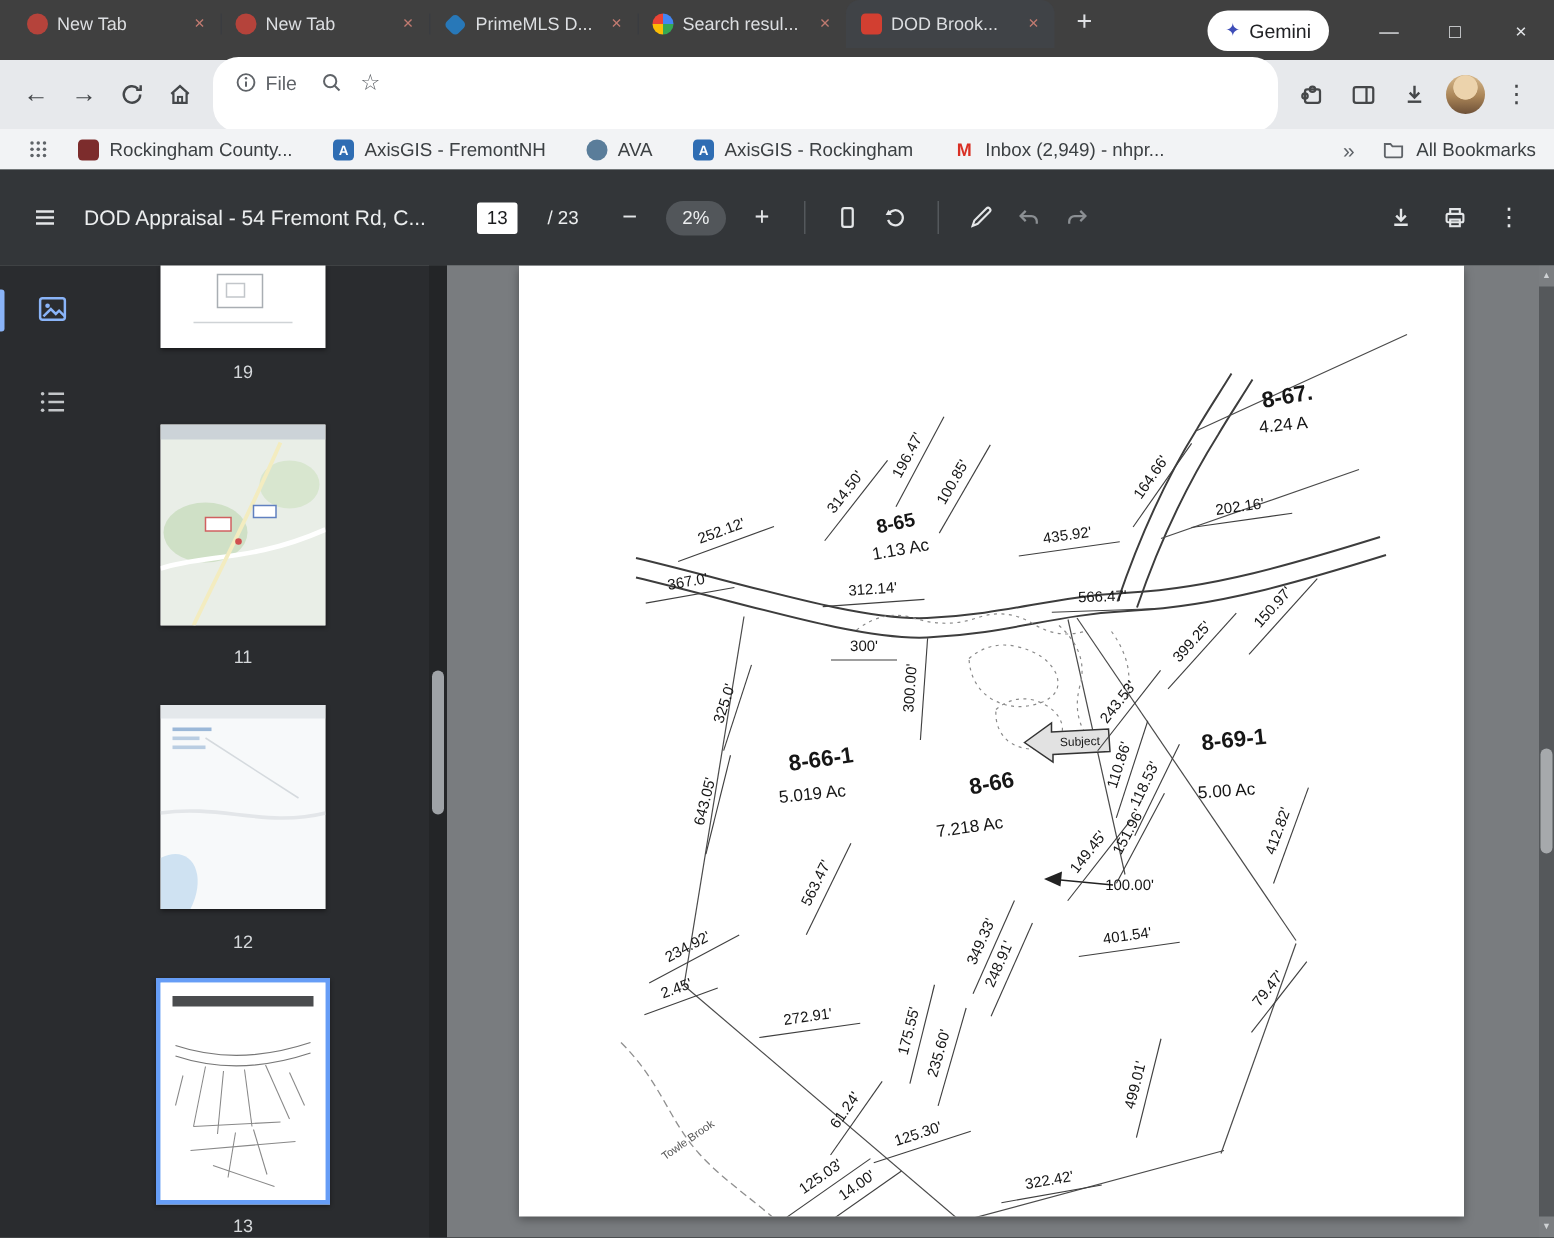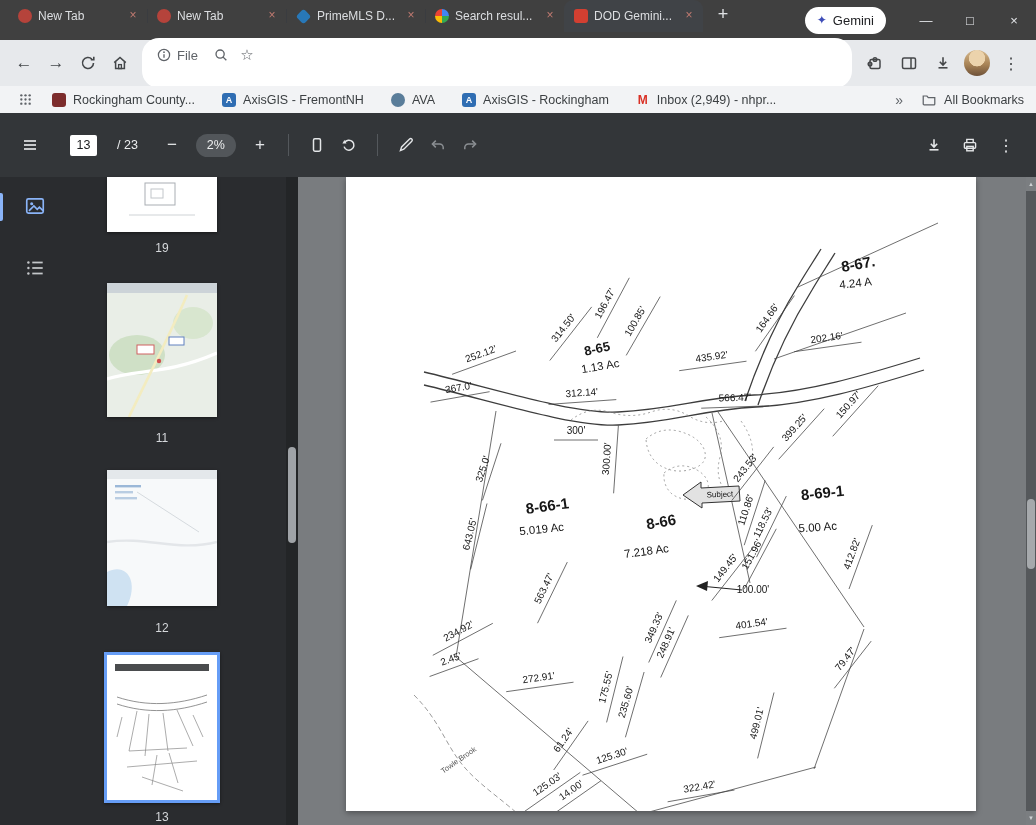--- a/index.html
+++ b/index.html
@@ -132,21 +132,21 @@
       <span class="tab-title">PrimeMLS D...</span>
       <span class="tab-close">×</span>
     </div>
     <div class="tab">
       <span class="favicon fav-google"></span>
       <span class="tab-title">Search resul...</span>
       <span class="tab-close">×</span>
     </div>
     <div class="tab active">
       <span class="favicon fav-pdf"></span>
-      <span class="tab-title">DOD Gemini...</span>
+      <span class="tab-title">DOD Brook...</span>
       <span class="tab-close">×</span>
     </div>
     <div class="newtab-btn">+</div>
     <div class="ts-spacer"></div>
     <div class="gemini-pill">
       <span class="gem-icon">✦</span>
       <span>Gemini</span>
     </div>
     <div class="winctl">—</div>
     <div class="winctl">□</div>
@@ -251,20 +251,21 @@
   </div>
 
   <div class="pdfbar">
     <div class="pdf-ic">
       <svg width="18" height="18" viewBox="0 0 18 18">
         <line x1="3" y1="5" x2="15" y2="5" stroke="currentColor" stroke-width="1.7"></line>
         <line x1="3" y1="9" x2="15" y2="9" stroke="currentColor" stroke-width="1.7"></line>
         <line x1="3" y1="13" x2="15" y2="13" stroke="currentColor" stroke-width="1.7"></line>
       </svg>
     </div>
+    <div class="pdf-title">DOD Appraisal - 54 Fremont Rd, C...</div>
     <div class="page-box">13</div>
     <div class="page-total">/ 23</div>
     <div class="pdf-ic" style="font-size:17px;">−</div>
     <div class="zoom-pill">2%</div>
     <div class="pdf-ic" style="font-size:17px;">+</div>
     <div class="vdiv"></div>
     <div class="pdf-ic">
       <svg width="18" height="18" viewBox="0 0 18 18">
         <rect x="5.5" y="2.8" width="7" height="12.4" rx="1.4" fill="none" stroke="currentColor" stroke-width="1.5"></rect>
       </svg>

